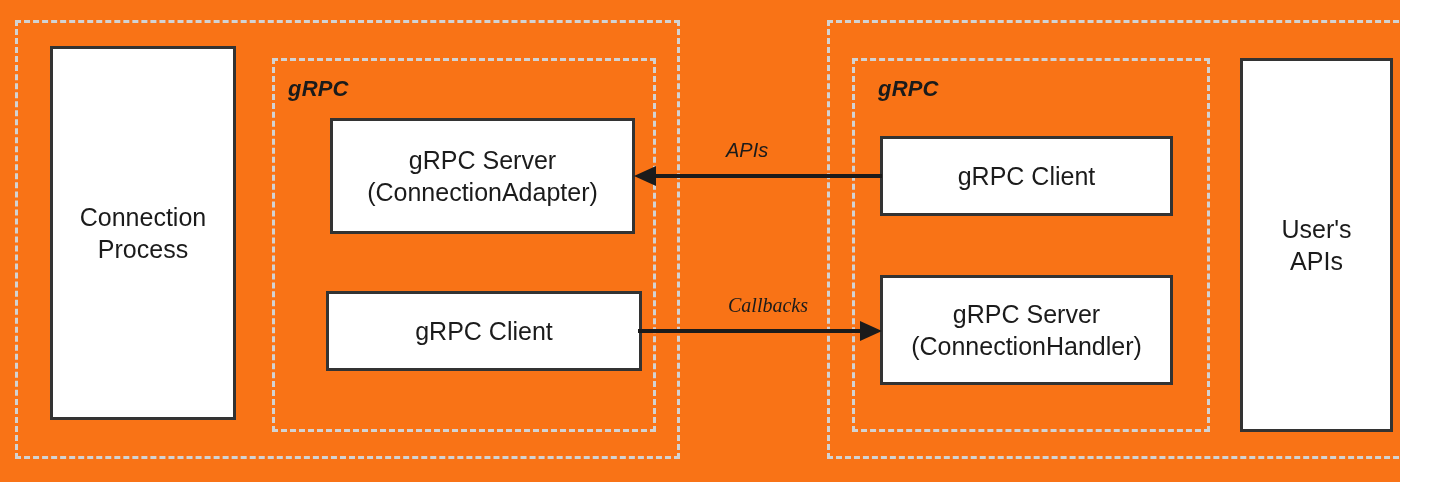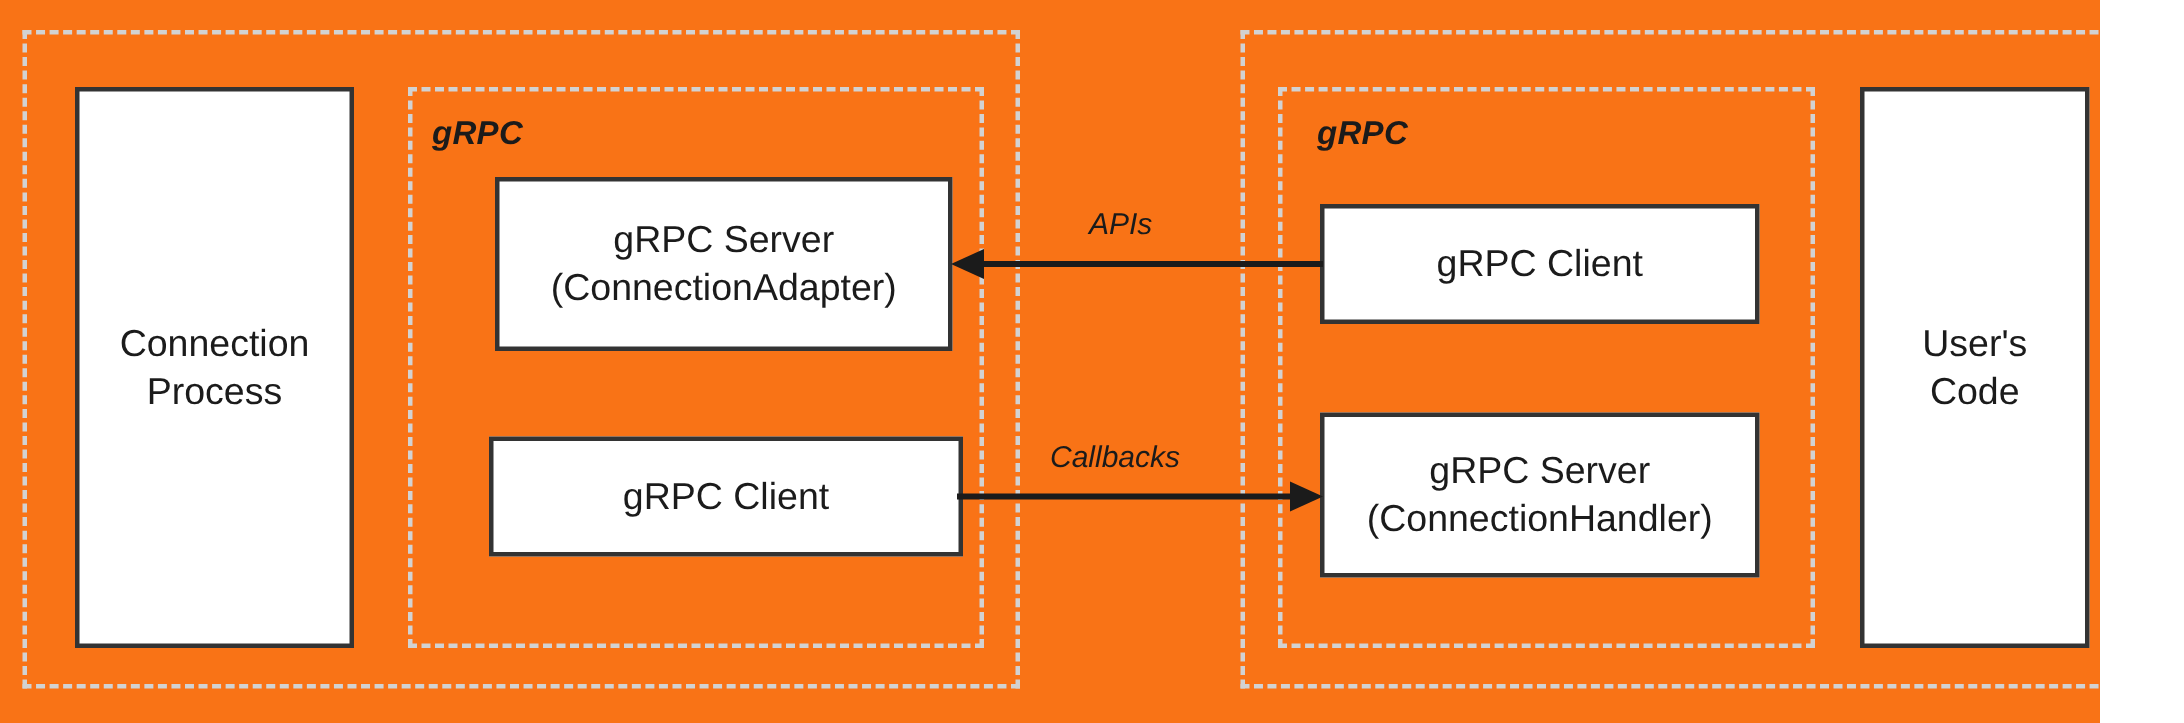--- a/index.html
+++ b/index.html
@@ -75,21 +75,21 @@
 <body>
 
 <div id="canvas">
 
   <div class="dashed-box" style="left:15px; top:20px; width:665px; height:439px;"></div>
 
   <div class="dashed-box" style="left:272px; top:58px; width:384px; height:374px;"></div>
 
   <div class="group-caption" style="left:288px; top:76px;">gRPC</div>
 
-  <div class="solid-box" style="left:50px; top:58px; width:186px; height:374px;align-items:center;">
+  <div class="solid-box" style="left:50px; top:46px; width:186px; height:374px;align-items:center;">
     <span class="box-text">Connection
 Process</span>
   </div>
 
   <div class="solid-box" style="left:330px; top:118px; width:305px; height:116px;">
     <span class="box-text">gRPC Server
 (ConnectionAdapter)</span>
   </div>
 
   <div class="solid-box" style="left:326px; top:291px; width:316px; height:80px;">
@@ -106,28 +106,28 @@
     <span class="box-text">gRPC Client</span>
   </div>
 
   <div class="solid-box" style="left:880px; top:275px; width:293px; height:110px;">
     <span class="box-text">gRPC Server
 (ConnectionHandler)</span>
   </div>
 
   <div class="solid-box" style="left:1240px; top:58px; width:153px; height:374px;">
     <span class="box-text">User's
-Code</span>
+APIs</span>
   </div>
 
   <svg class="connector" style="left:630px; top:158px;" width="256" height="36" viewBox="0 0 256 36">
     <line x1="252" y1="18" x2="22" y2="18" stroke="#1b1b1b" stroke-width="4"></line>
     <polygon points="4,18 26,8 26,28" fill="#1b1b1b"></polygon>
   </svg>
   <div class="edge-label" style="left:726px; top:139px;">APIs</div>
 
   <svg class="connector" style="left:636px; top:313px;" width="250" height="36" viewBox="0 0 250 36">
     <line x1="2" y1="18" x2="228" y2="18" stroke="#1b1b1b" stroke-width="4"></line>
     <polygon points="246,18 224,8 224,28" fill="#1b1b1b"></polygon>
   </svg>
-  <div class="edge-label" style="left:700px; top:294px;">Callbacks</div>
+  <div class="edge-label" style="left:728px; top:294px;font-family:Liberation Serif, serif;">Callbacks</div>
 
 </div>
 
 </body></html>

